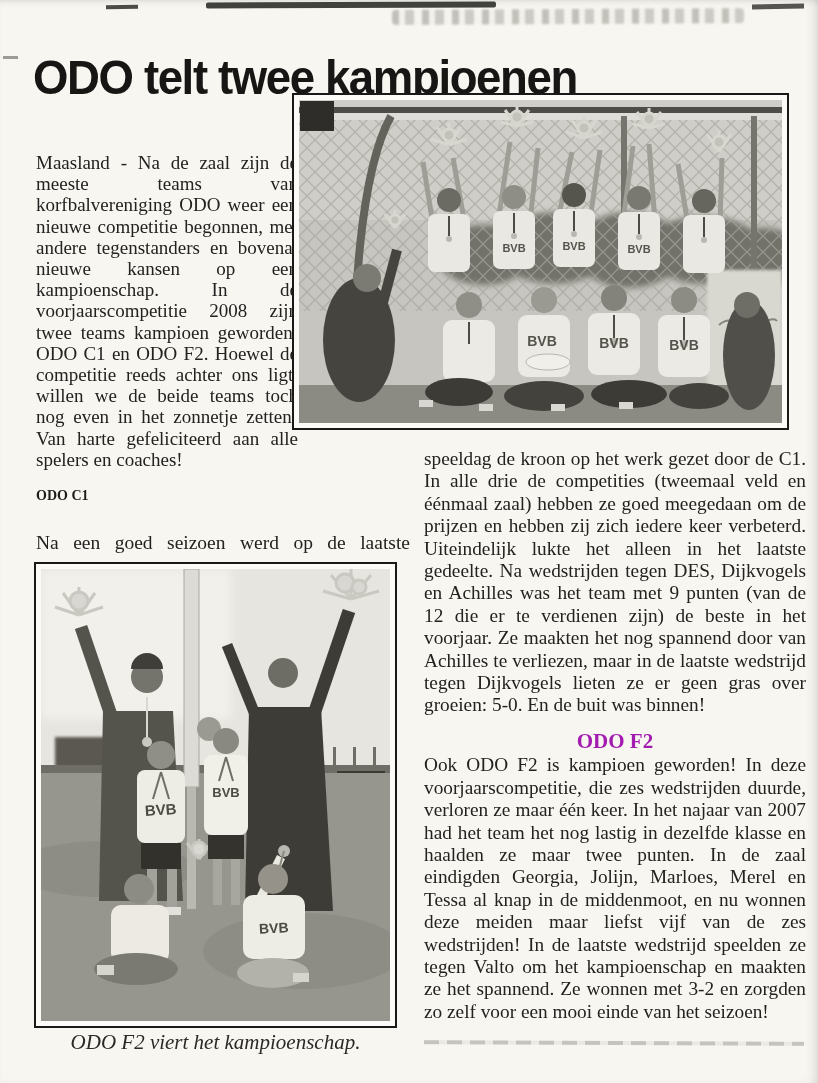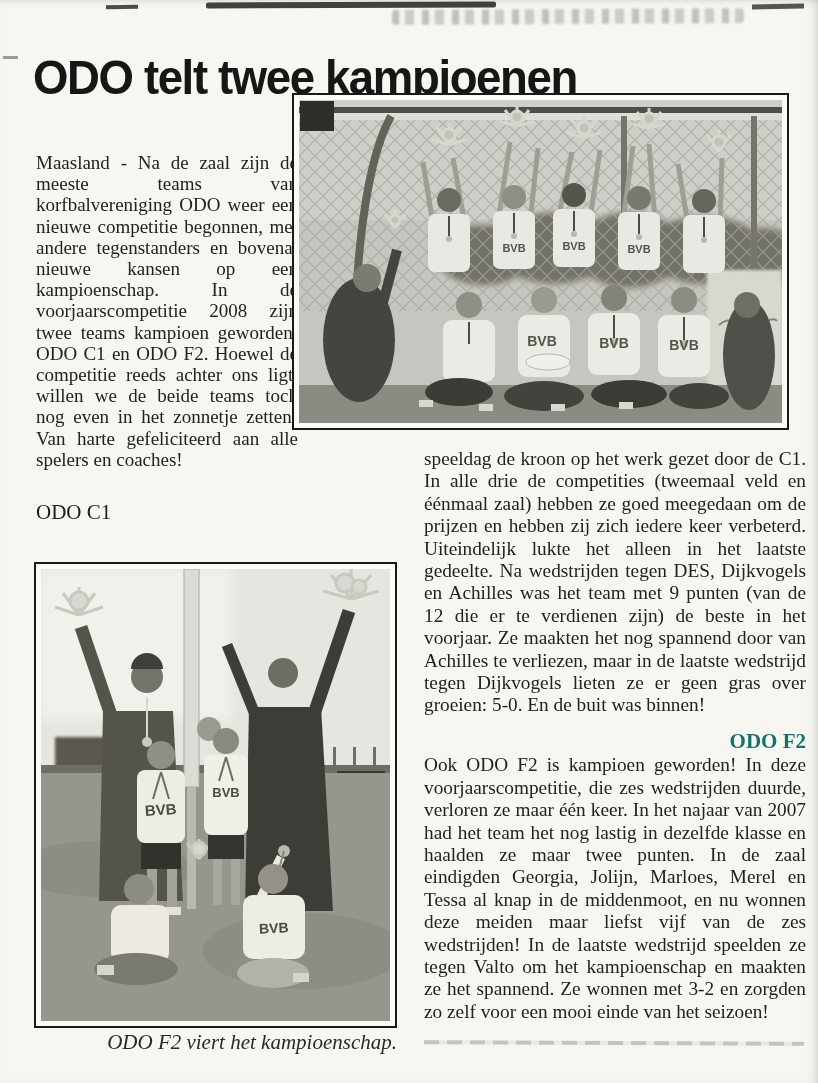--- a/index.html
+++ b/index.html
@@ -30,44 +30,44 @@
   
   .standfirst{
     position:absolute;left:36px;top:92px;width:240px;
     font-style:italic;font-weight:bold;font-size:21px;line-height:25px;color:#232220;
   }
   .intro{
     position:absolute;left:36px;top:152px;width:262px;
     font-size:19px;line-height:21.2px;text-align:justify;color:#232220;
   }
   .c1-head{
-    position:absolute;left:36px;top:500px;width:380px;
-    font-weight:normal;font-size:21px;color:#1d1c1a;
+    position:absolute;left:36px;top:488px;width:380px;
+    font-weight:bold;font-size:14px;color:#1d1c1a;
   }
   .c1-lead{
     position:absolute;left:36px;top:532px;width:374px;
     font-size:19.5px;text-align:justify;text-align-last:justify;color:#232220;
   }
   
   .photo-frame{
     position:absolute;border:2px solid #191918;background:#fcfbf8;padding:5px;box-sizing:border-box;
   }
   .photo-frame.top{left:292px;top:93px;width:497px;height:337px;}
   .photo-frame.bottom{left:34px;top:562px;width:363px;height:466px;}
   .photo-frame svg{display:block;width:100%;height:100%;}
   .caption{font-style:italic;color:#2a2927;}
   .caption.c1{position:absolute;left:447px;top:436px;font-size:24px;}
-  .caption.f2{position:absolute;left:34px;top:1030px;width:363px;text-align:right;font-size:21px;}
+  .caption.f2{position:absolute;left:34px;top:1030px;width:363px;text-align:center;font-size:21px;}
   
   .rightcol{
     position:absolute;left:424px;top:448px;width:382px;
     font-size:19.3px;line-height:22.4px;text-align:justify;color:#232220;
   }
   .rightcol .sec-head{
-    font-weight:bold;font-size:21px;text-align:right;margin:13px 0 2px 0;color:#0f766e;
+    font-weight:bold;font-size:21px;text-align:center;margin:13px 0 2px 0;color:#a21caf;
   }
   .rightcol p{margin:0;}
   .underline-artifact{
     position:absolute;left:424px;top:1041px;width:380px;height:4px;opacity:.8;
     background:repeating-linear-gradient(90deg, rgba(80,78,72,.38) 0 15px, rgba(80,78,72,.1) 15px 23px);
     filter:blur(.6px);transform:rotate(.25deg);
   }
 </style>
 </head>
 <body>
@@ -78,20 +78,21 @@
   <div class="art bar"></div>
   <div class="bleed"></div>
   <div class="art d2"></div>
   <div class="art d3"></div>
 
   <h1 class="headline">ODO telt twee kampioenen</h1>
 
   <div class="intro">Maasland - Na de zaal zijn de meeste teams van korfbalvereniging ODO weer een nieuwe competitie begonnen, met andere tegenstanders en bovenal nieuwe kansen op een kampioenschap. In de voorjaarscompetitie 2008 zijn twee teams kampioen geworden: ODO C1 en ODO F2. Hoewel de competitie reeds achter ons ligt, willen we de beide teams toch nog even in het zonnetje zetten! Van harte gefeliciteerd aan alle spelers en coaches!</div>
 
   <div class="c1-head">ODO C1</div>
+  <div class="c1-lead">Na een goed seizoen werd op de laatste</div>
 
   <div class="photo-frame top">
     <svg viewBox="0 0 483 323" preserveAspectRatio="none">
       <defs>
         <pattern id="mesh" width="16" height="16" patternUnits="userSpaceOnUse">
           <path d="M0,8 L8,0 L16,8 L8,16 Z" fill="none" stroke="#a5a49d" stroke-width="1.2"></path>
         </pattern>
         <filter id="soft">
             <feGaussianBlur stdDeviation="1.4"></feGaussianBlur>
           </filter>

